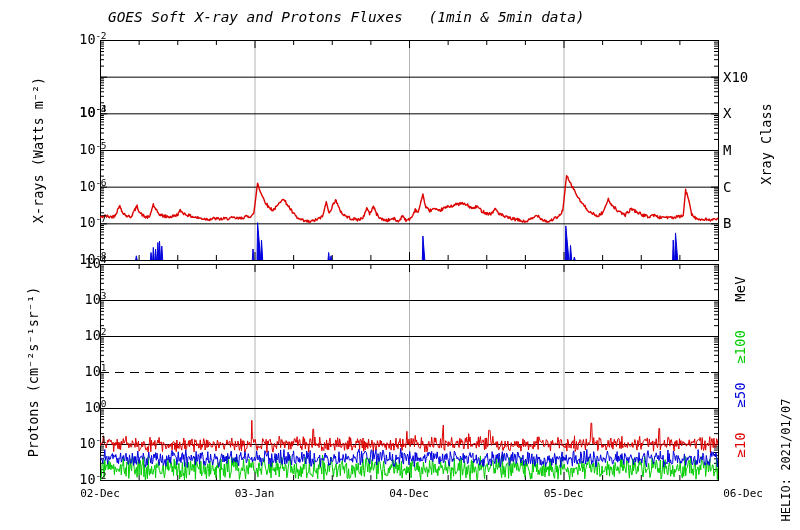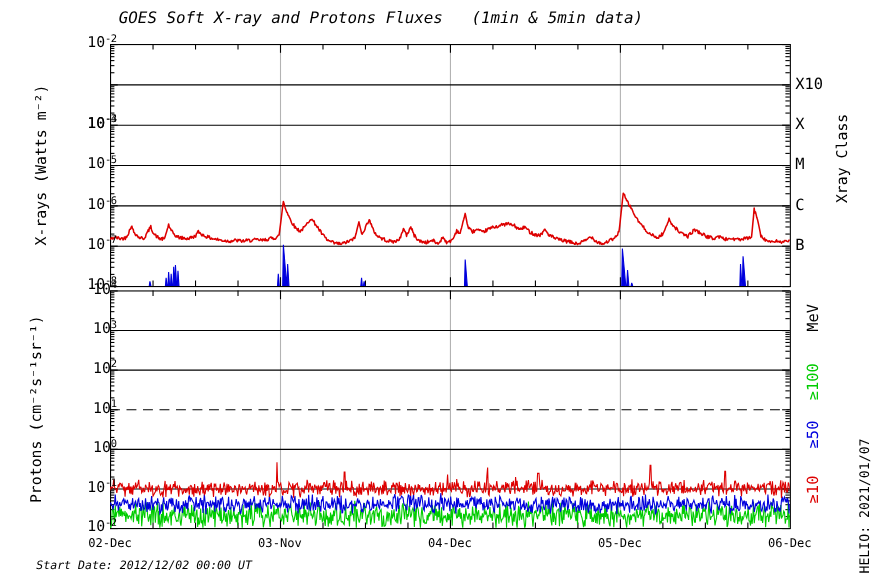--- a/index.html
+++ b/index.html
@@ -353,33 +353,32 @@
       <div class="ylab" style="top: 256px;"><span>10</span><span class="sup">4</span></div>
       <div class="ylab" style="top: 292px;"><span>10</span><span class="sup">3</span></div>
       <div class="ylab" style="top: 328px;"><span>10</span><span class="sup">2</span></div>
       <div class="ylab" style="top: 364px;"><span>10</span><span class="sup">1</span></div>
       <div class="ylab" style="top: 400px;"><span>10</span><span class="sup">0</span></div>
       <div class="ylab" style="top: 436px;"><span>10</span><span class="sup">-1</span></div>
       <div class="ylab" style="top: 472px;"><span>10</span><span class="sup">-2</span></div>
     </div>
   <div id="xticks">
       <div class="xlab" style="left: 55px;">02-Dec</div>
-      <div class="xlab" style="left: 209.5px;">03-Nov</div>
+      <div class="xlab" style="left: 209.5px;">03-Jan</div>
       <div class="xlab" style="left: 364px;">04-Dec</div>
       <div class="xlab" style="left: 518.5px;">05-Dec</div>
-      <div class="xlab" style="left: 673px;">06-Dec</div>
+      <div class="xlab" style="left: 673px; text-align: right;">06-Dec</div>
     </div>
   <div id="class-labels">
       <div class="clslab" style="top: 68.6667px;">X10</div>
       <div class="clslab" style="top: 105.333px;">X</div>
       <div class="clslab" style="top: 142px;">M</div>
       <div class="clslab" style="top: 178.667px;">C</div>
       <div class="clslab" style="top: 215.333px;">B</div>
     </div>
   <div id="mev-labels">
       <div class="vt" style="left: 740px; top: 289.2px; font-size: 14px; color: rgb(0, 0, 0);">MeV</div>
       <div class="vt" style="left: 740px; top: 346.8px; font-size: 14px; color: rgb(0, 204, 0);">≥100</div>
       <div class="vt" style="left: 740px; top: 395.04px; font-size: 14px; color: rgb(0, 0, 221);">≥50</div>
       <div class="vt" style="left: 740px; top: 445.08px; font-size: 14px; color: rgb(221, 0, 0);">≥10</div>
     </div>
 
-  <div id="start-date" class="abs">Start Date: 2012/12/02 00:00 UT</div>
 </div>
 
 </body></html>

